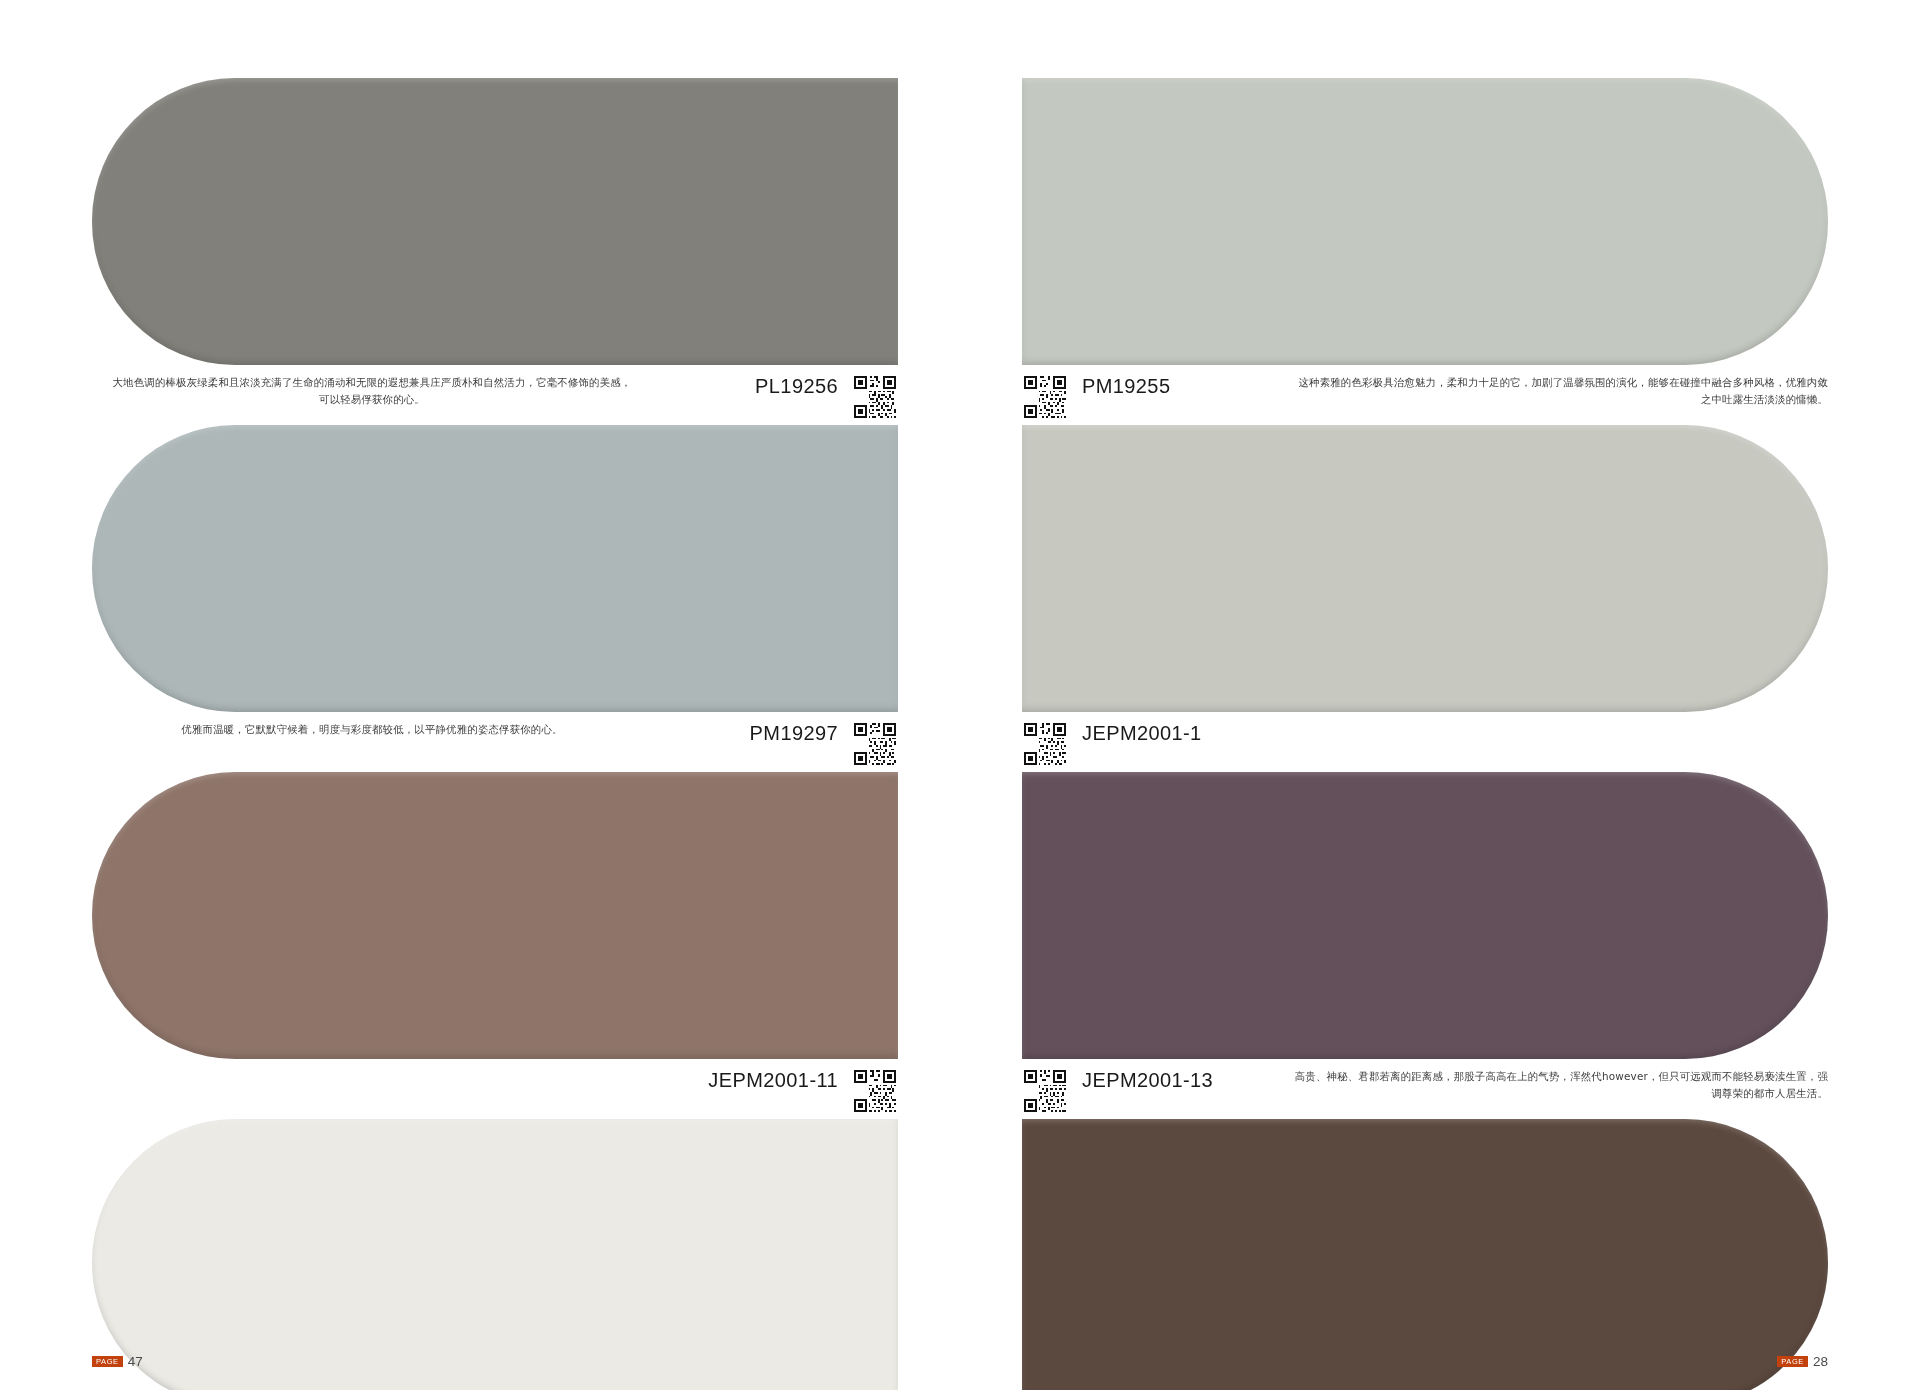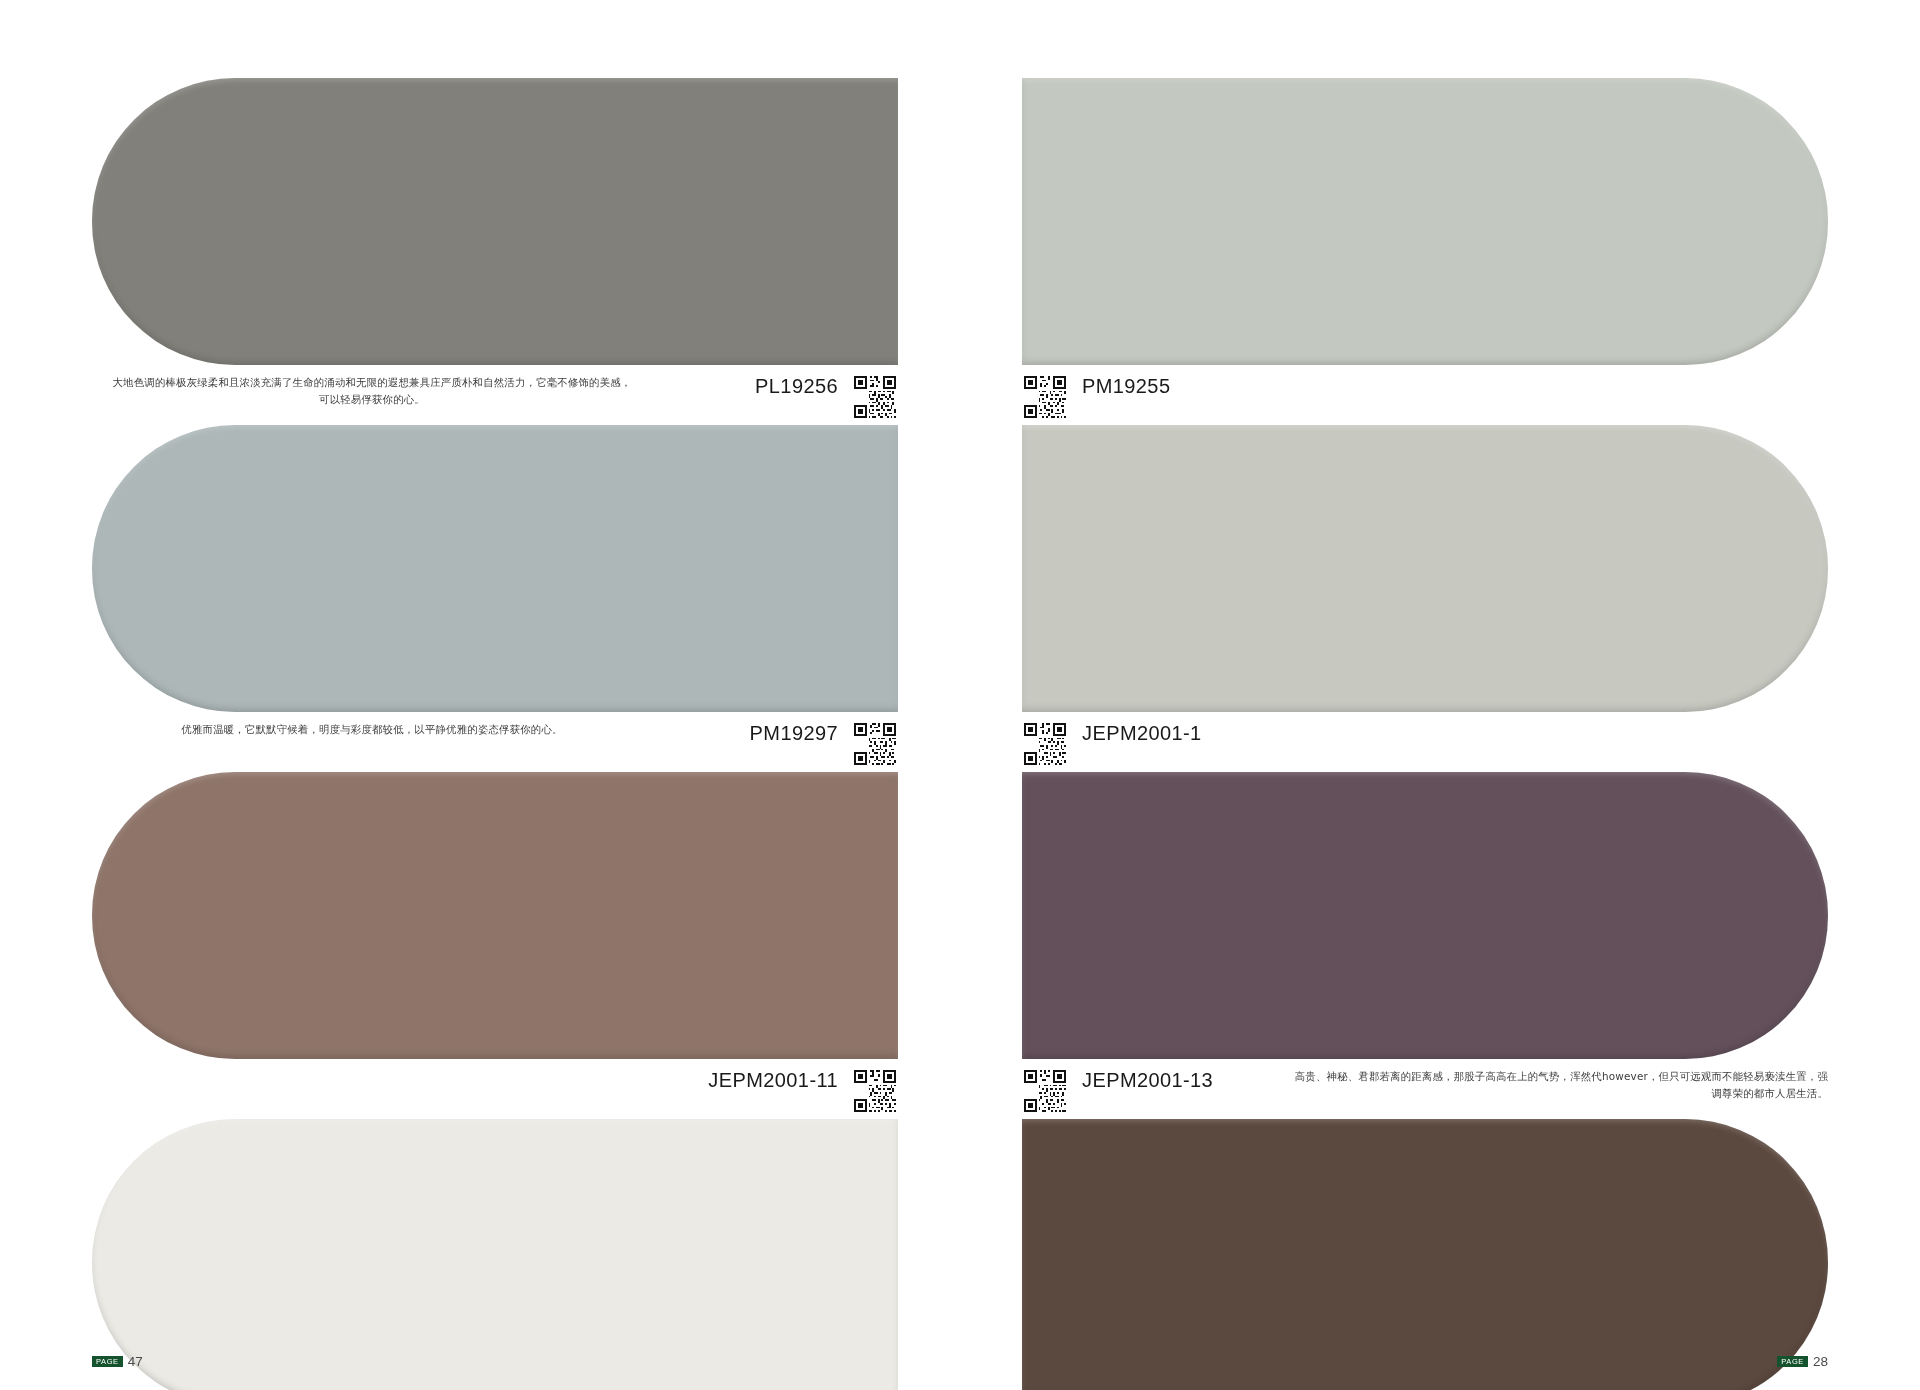--- a/index.html
+++ b/index.html
@@ -135,21 +135,21 @@
     position: absolute;
     bottom: 22px;
     display: flex;
     align-items: center;
     gap: 5px;
   }
   .page-left .footer  { left: 92px; }
   .page-right .footer { right: 92px; }
 
   .page-tag {
-    background: #14532d;
+    background: #c2410c;
     color: #ffffff;
     font-size: 7.5px;
     letter-spacing: 0.6px;
     padding: 2px 4px 1.5px 4px;
     line-height: 1;
     font-family: "Liberation Sans", sans-serif;
   }
   .page-num {
     font-size: 13.5px;
     color: #4a4a4a;
@@ -482,20 +482,22 @@
               <rect x="20" y="21" width="1" height="1"></rect>
             <rect x="11" y="23" width="1" height="1"></rect>
               <rect x="13" y="23" width="1" height="1"></rect>
               <rect x="16" y="23" width="2" height="1"></rect>
               <rect x="19" y="23" width="1" height="1"></rect>
               <rect x="21" y="23" width="1" height="1"></rect>
               <rect x="23" y="23" width="1" height="1"></rect>
           </g>
         </svg>
         <div class="code">PM19255</div>
+        <div class="desc">这种素雅的色彩极具治愈魅力，柔和力十足的它，加剧了温馨氛围的演化，能够在碰撞中融合多种风格，优雅内敛
+之中吐露生活淡淡的慵懒。</div>
       </div>
     </div>
 
     <div class="swatch-block">
       <div class="swatch" style="background:#c7c9c1;"></div>
       <div class="caption">
         <svg class="qr" viewBox="0 0 25 25" shape-rendering="crispEdges">
           <rect width="25" height="25" fill="#fff"></rect>
           <g fill="#111">
             <rect x="1" y="1" width="7" height="1"></rect>

